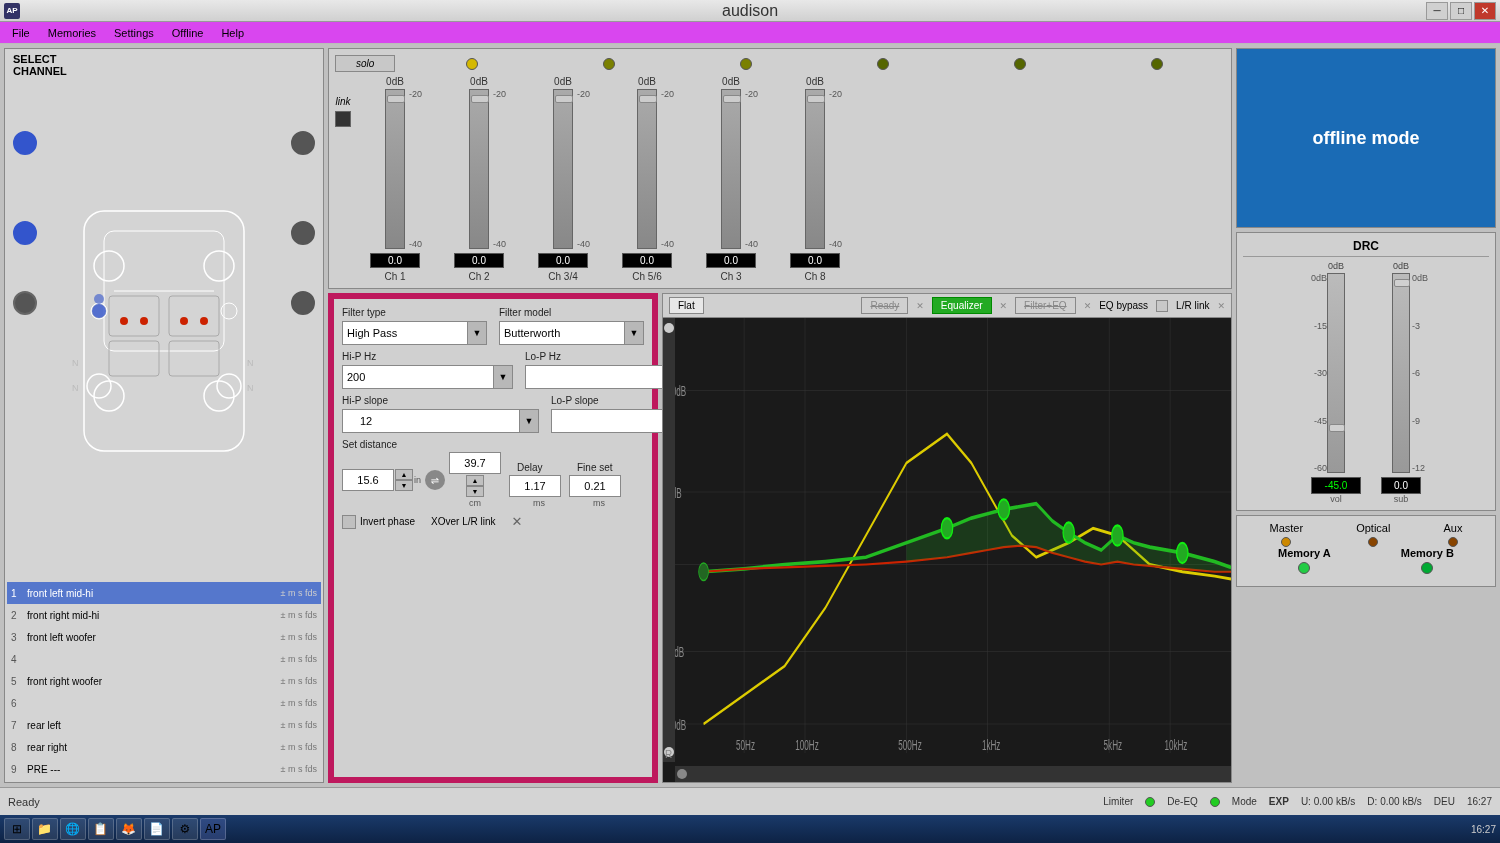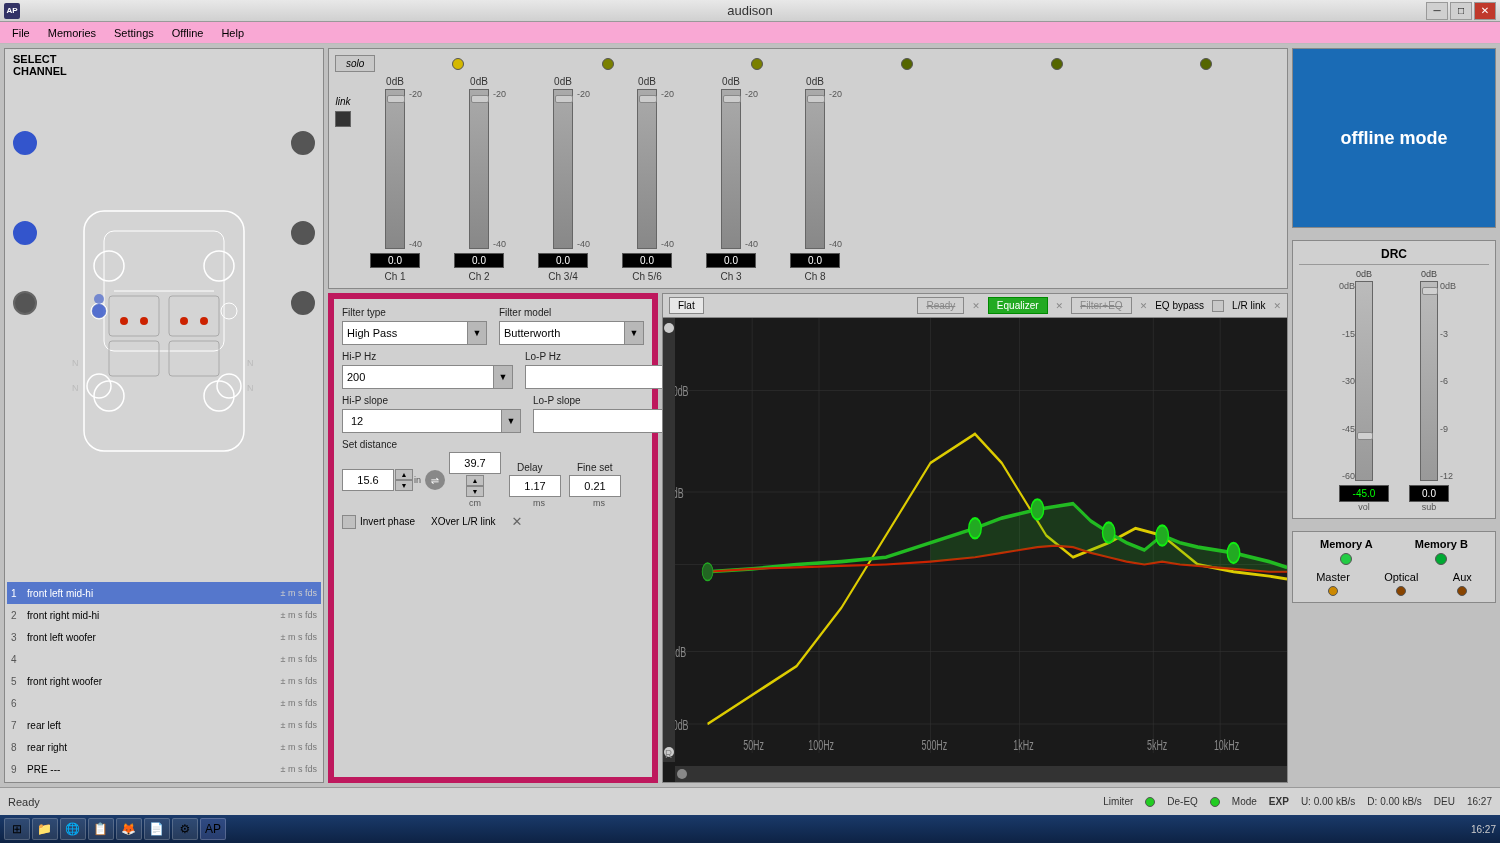--- a/index.html
+++ b/index.html
@@ -17,28 +17,28 @@
       background: linear-gradient(to bottom, #e8e8e8, #d0d0d0);
       height: 22px;
       display: flex;
       align-items: center;
       justify-content: space-between;
       padding: 0 4px;
       border-bottom: 1px solid #999;
     }
     #titlebar .title-left { display: flex; align-items: center; gap: 6px; }
     #titlebar .app-icon { width: 16px; height: 16px; background: #336; border-radius: 2px; display: flex; align-items: center; justify-content: center; color: #fff; font-size: 8px; font-weight: bold; }
-    #titlebar .title-text { font-size: 13px; color: #333; flex: 1; text-align: left; position: absolute; left: 50%; transform: translateX(-50%); }
+    #titlebar .title-text { font-size: 16px; color: #333; flex: 1; text-align: left; position: absolute; left: 50%; transform: translateX(-50%); }
     #titlebar .win-controls { display: flex; gap: 2px; }
     #titlebar .win-btn { width: 22px; height: 18px; border: 1px solid #999; background: #d0d0d0; cursor: pointer; display: flex; align-items: center; justify-content: center; font-size: 10px; }
     #titlebar .win-btn.close { background: #c0392b; color: #fff; }
 
     
     #menubar {
-      background: #f9a8d4;
+      background: #d946ef;
       height: 22px;
       display: flex;
       align-items: center;
       padding: 0 4px;
       border-bottom: 1px solid #bbb;
       gap: 2px;
     }
     .menu-item { padding: 2px 8px; cursor: pointer; font-size: 11px; }
 
     
@@ -101,21 +101,21 @@
       gap: 4px;
     }
     #mixer-top {
       display: flex;
       align-items: center;
       gap: 8px;
     }
     .solo-btn {
       background: #c8c8c8;
       border: 1px solid #888;
-      padding: 2px 10px;
+      padding: 2px 20px;
       font-size: 10px;
       font-style: italic;
       cursor: pointer;
     }
     .solo-line {
       flex: 1;
       display: flex;
       align-items: center;
       justify-content: space-around;
     }
@@ -212,24 +212,24 @@
       flex: 1;
       display: flex;
       align-items: center;
       justify-content: space-around;
     }
     .dot-red { background: #cc2200; }
     .dot-muted { background: #aa1100; width: 14px; height: 14px; }
 
     
     #right-panel {
-      width: 204px;
+      width: 260px;
       display: flex;
       flex-direction: column;
-      gap: 12px;
+      gap: 4px;
     }
     #drc-panel {
       background: #d0d0d0;
       border: 1px solid #888;
       padding: 6px;
       display: flex;
       flex-direction: column;
       gap: 4px;
     }
     #drc-header {
@@ -468,21 +468,21 @@
       display: flex;
       align-items: stretch;
       height: 24px;
       width: 100%;
     }
     .slope-input input {
       flex: 1;
       background: #fff;
       border: 1px solid #888;
       border-right: none;
-      padding: 0 8px;
+      padding: 0 17px;
       font-size: 11px;
     }
     .slope-input-arrow {
       width: 20px;
       background: #b8b8b8;
       border: 1px solid #888;
       display: flex;
       align-items: center;
       justify-content: center;
       font-size: 9px;
@@ -1046,42 +1046,42 @@
               <span>-12</span>
             </div>
           </div>
           <div class="drc-value-white">0.0</div>
           <span class="drc-unit">sub</span>
         </div>
       </div>
     </div>
 
     <div id="memory-input-panel">
+      <div id="input-row">
+        <div class="input-item">
+          <span class="input-name">Master</span>
+          <div class="inp-dot inp-amber"></div>
+        </div>
+        <div class="input-item">
+          <span class="input-name">Optical</span>
+          <div class="inp-dot inp-brown"></div>
+        </div>
+        <div class="input-item">
+          <span class="input-name">Aux</span>
+          <div class="inp-dot inp-brown"></div>
+        </div>
+      </div>
       <div id="memory-row">
         <div class="memory-item">
           <span class="memory-name">Memory A</span>
           <div class="mem-dot mem-green"></div>
         </div>
         <div class="memory-item">
           <span class="memory-name">Memory B</span>
           <div class="mem-dot mem-green2"></div>
-        </div>
-      </div>
-      <div id="input-row">
-        <div class="input-item">
-          <span class="input-name">Master</span>
-          <div class="inp-dot inp-amber"></div>
-        </div>
-        <div class="input-item">
-          <span class="input-name">Optical</span>
-          <div class="inp-dot inp-brown"></div>
-        </div>
-        <div class="input-item">
-          <span class="input-name">Aux</span>
-          <div class="inp-dot inp-brown"></div>
         </div>
       </div>
     </div>
   </div>
 </div>
 
 <div id="statusbar">
   <span id="status-left">Ready</span>
   <div id="status-right">
     <span>Limiter</span>

